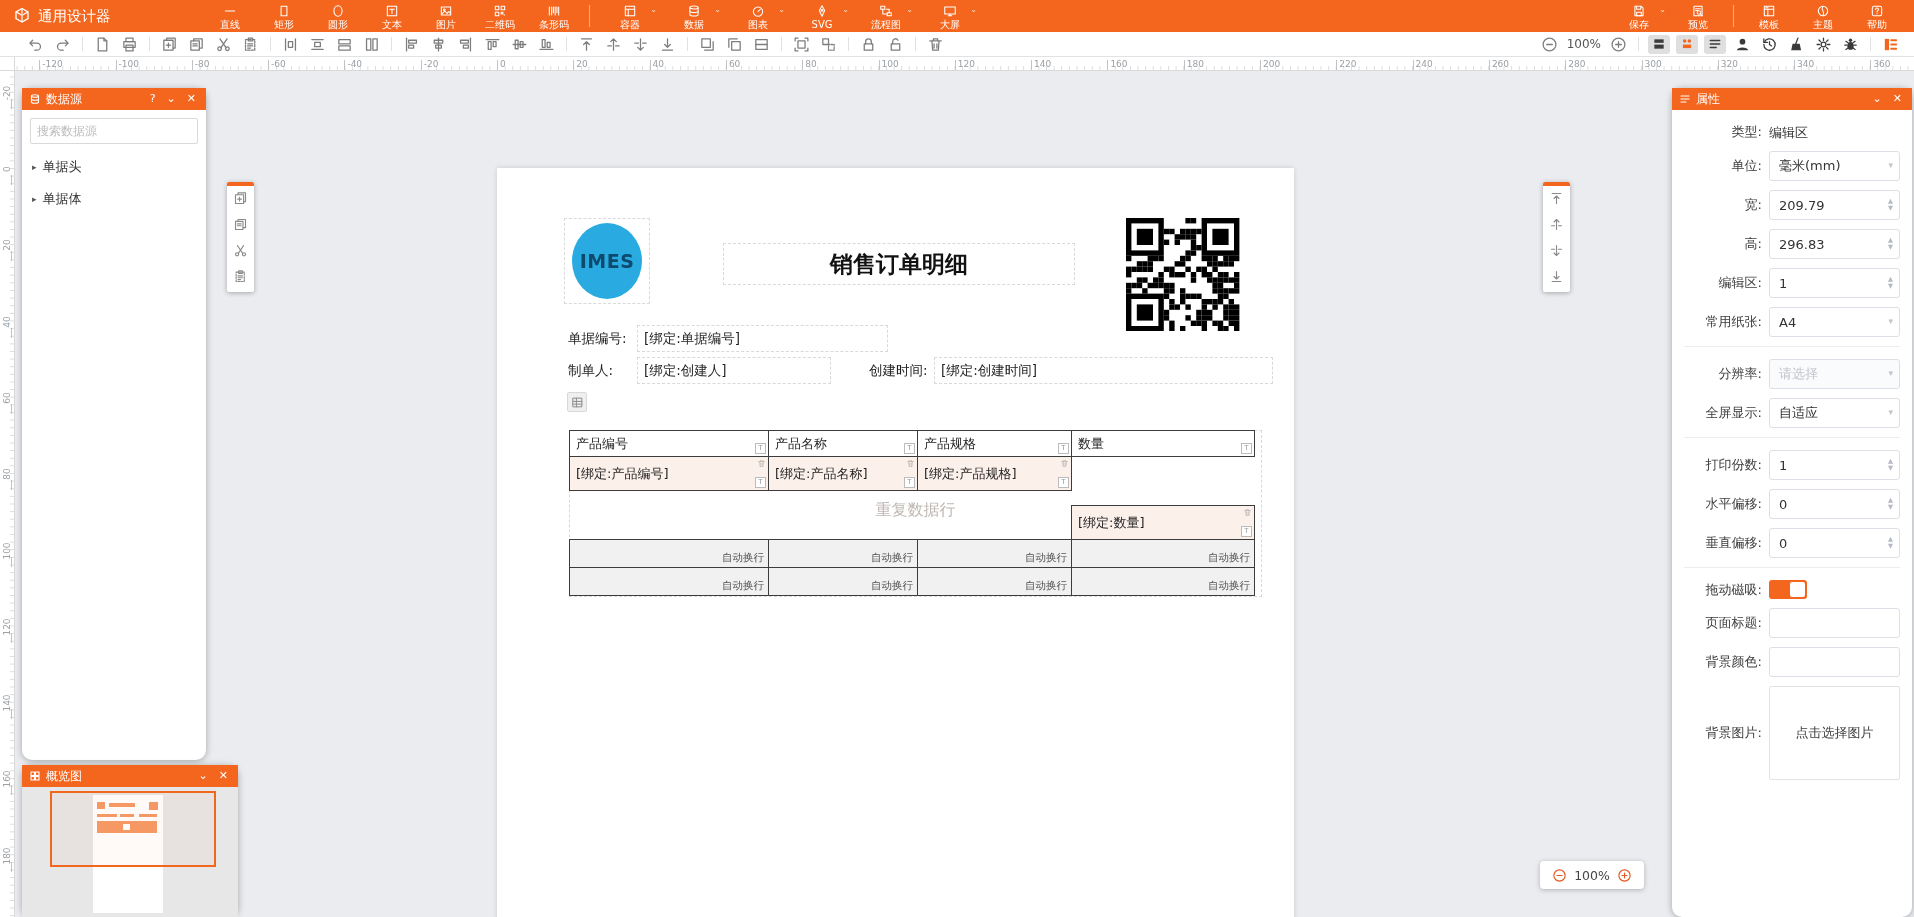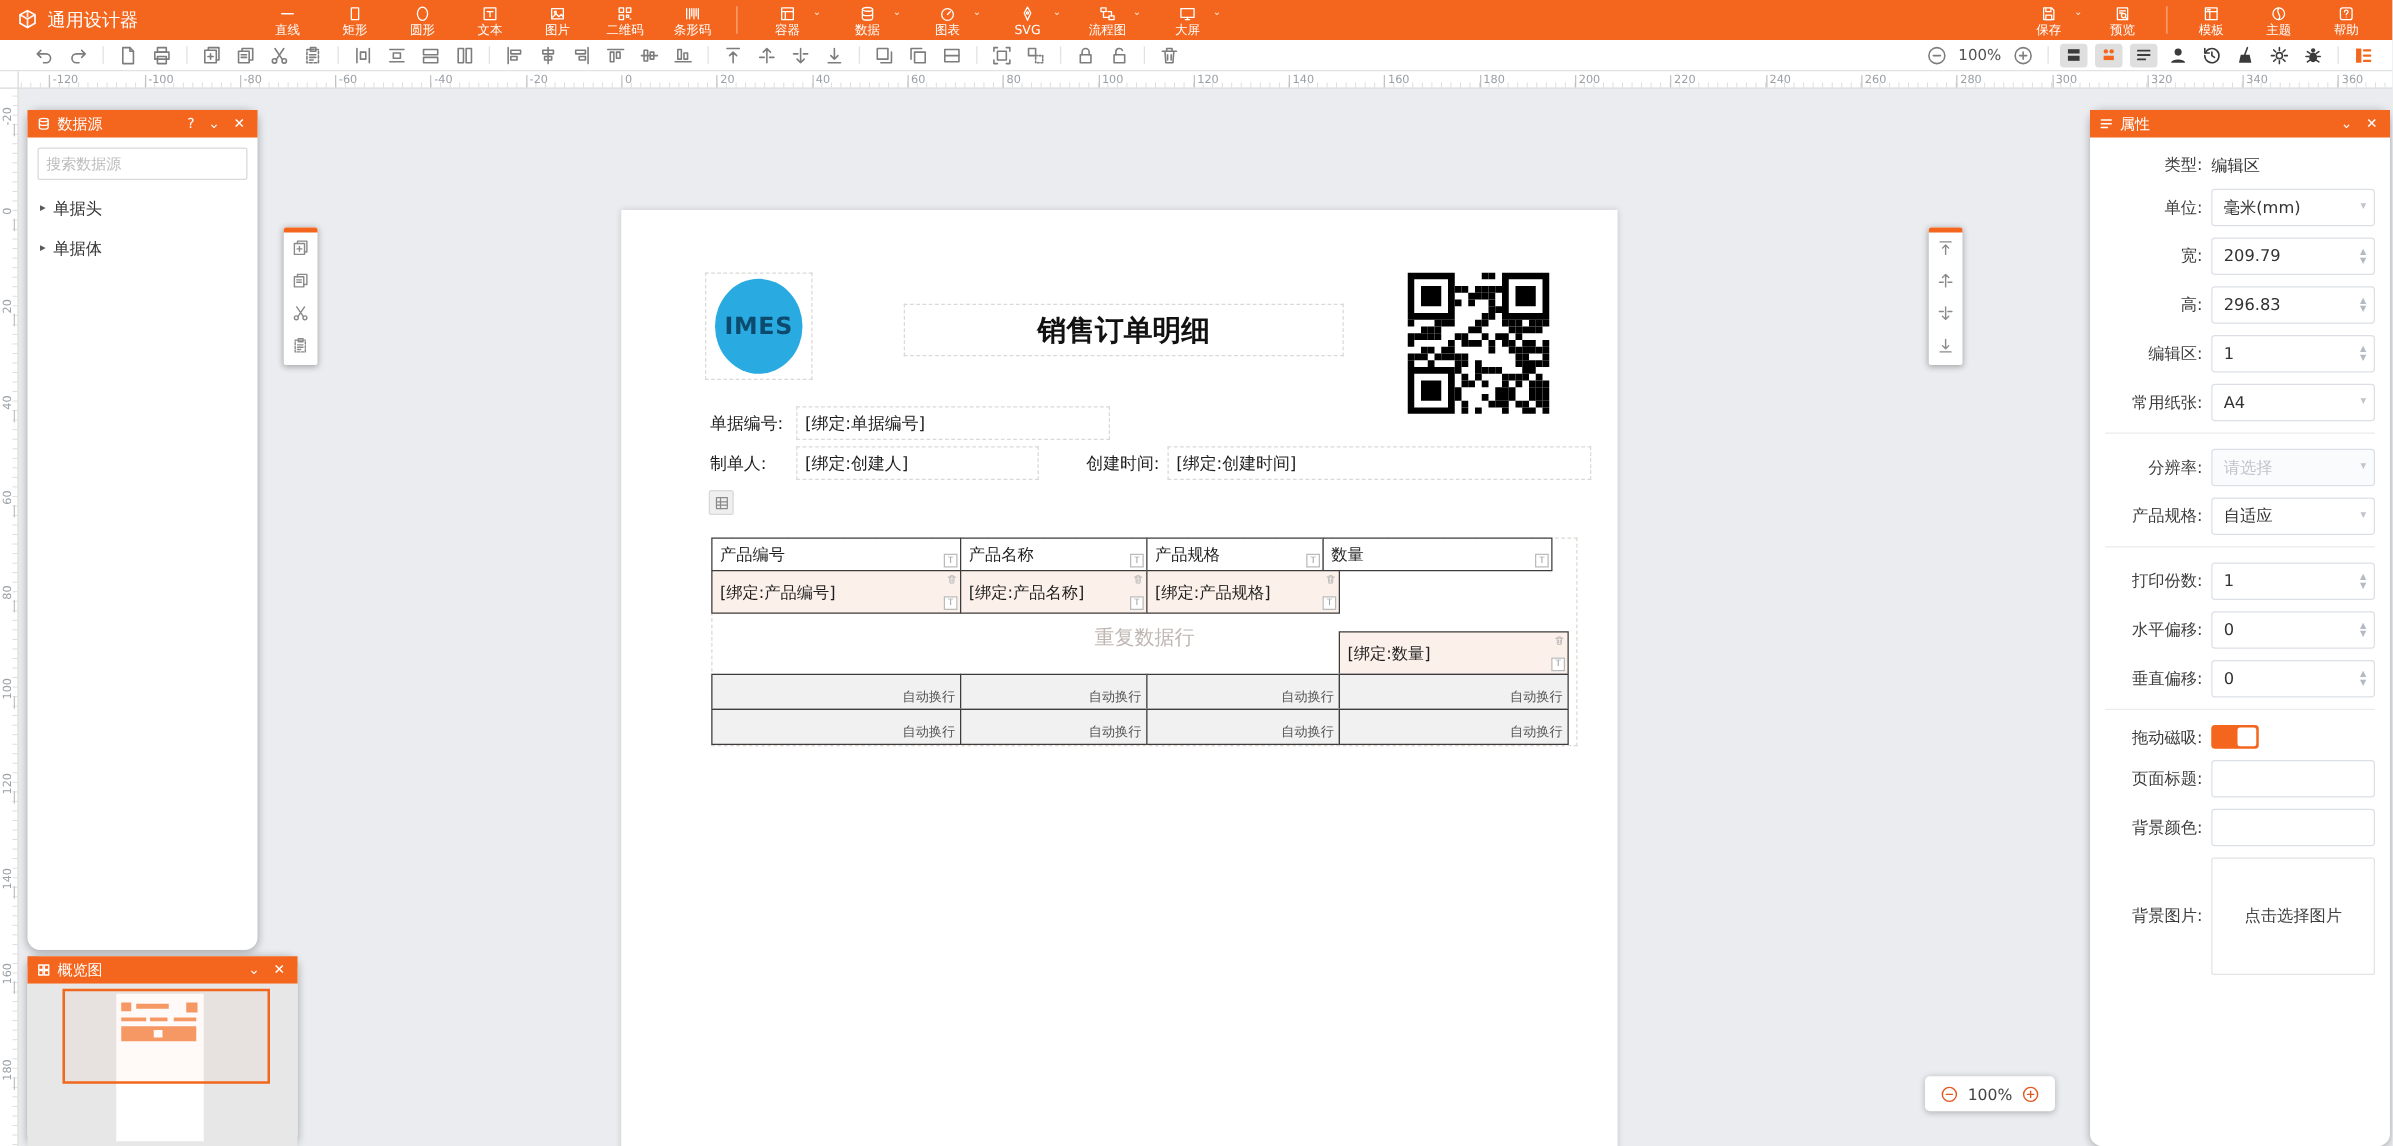--- a/index.html
+++ b/index.html
@@ -762,21 +762,21 @@
     <div class="abs dtable" id="dataTable">
         <div class="trow trow-h">
           <div class="tcell" style="width: 200px;">
             <span>产品编号</span>
             <span class="badge-t">T</span>
           </div>
           <div class="tcell" style="width: 150px;">
             <span>产品名称</span>
             <span class="badge-t">T</span>
           </div>
-          <div class="tcell" style="width: 142px;">
+          <div class="tcell" style="width: 155px;">
             <span>产品规格</span>
             <span class="badge-t">T</span>
           </div>
           <div class="tcell" style="width: 184px;">
             <span>数量</span>
             <span class="badge-t">T</span>
           </div>
         </div>
         <div class="trow trow-b">
           <div class="tcell" style="width: 200px;">
@@ -1045,21 +1045,21 @@
       <div class="prow">
         <span class="plab">分辨率:</span>
         <div class="pctl">
           <div class="inp dis">
             <span>请选择</span>
             <span class="caret">▾</span>
           </div>
         </div>
       </div>
       <div class="prow">
-        <span class="plab">产品规格:</span>
+        <span class="plab">全屏显示:</span>
         <div class="pctl">
           <div class="inp">
             <span>自适应</span>
             <span class="caret">▾</span>
           </div>
         </div>
       </div>
       <div class="pdivider"></div>
       <div class="prow">
         <span class="plab">打印份数:</span>

